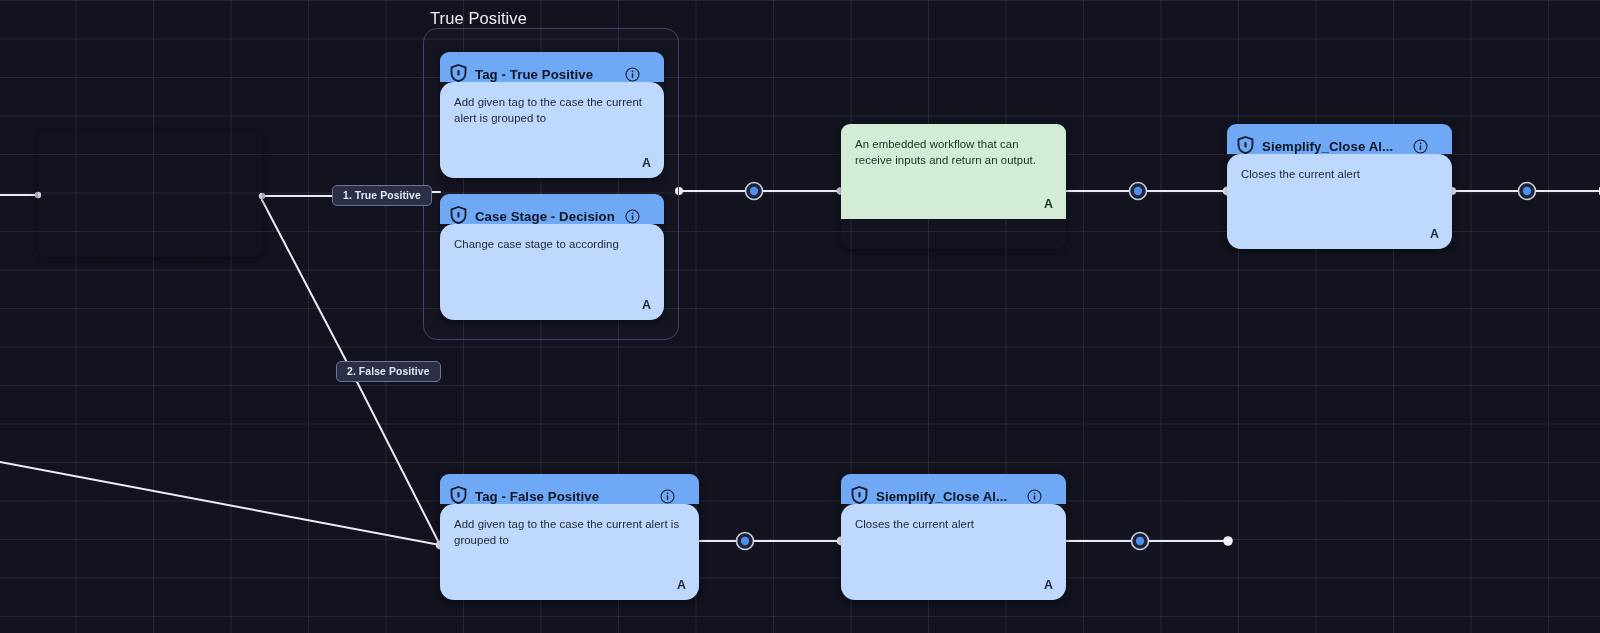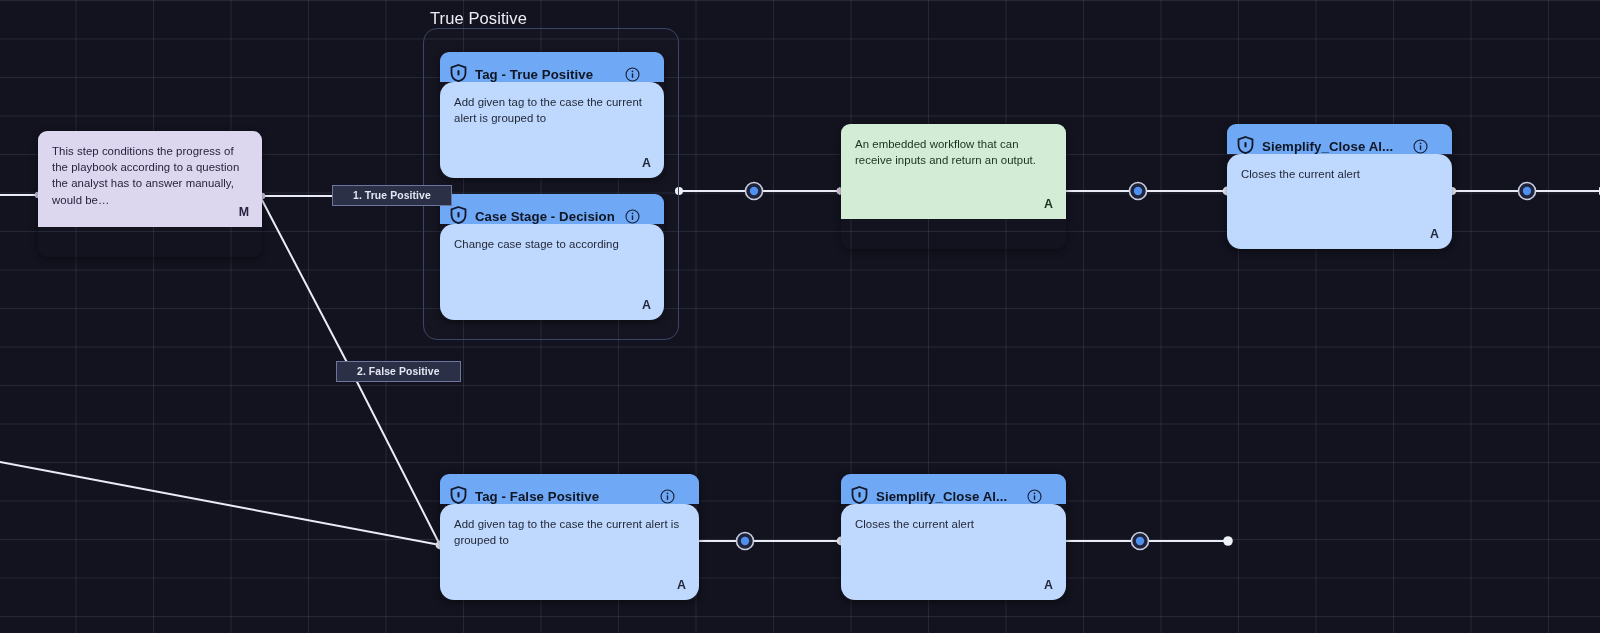--- a/index.html
+++ b/index.html
@@ -111,25 +111,25 @@
     font-size: 13.2px;
     font-weight: bold;
     letter-spacing: .1px;
   }
 
   
   .edge-pill {
     position: absolute;
     background: #2b3047;
     border: 1.4px solid #6d74a0;
-    border-radius: 0;
+    border-radius: 5px;
     height: 21px;
     display: flex;
     align-items: center;
-    padding: 0 20px;
+    padding: 0 10px;
     color: #e4e7f3;
     font-size: 10.4px;
     font-weight: bold;
     white-space: nowrap;
     letter-spacing: .1px;
     text-align: center;
   }
 </style>
 </head>
 <body>
@@ -192,24 +192,20 @@
       <circle cx="1228" cy="541" r="4.8"></circle>
       <circle cx="262" cy="196" r="3.2" fill="#cdc6e2"></circle>
       <circle cx="38" cy="195" r="3.2" fill="#cdc6e2"></circle>
     </g>
   </svg>
 
   <div class="group-title" style="left:430px; top:9px;">True Positive</div>
   <div class="group-box" style="left:423px; top:28px; width:256px; height:312px;"></div>
 
   <div class="node n-purple" style="left:38px; top:131px; width:224px; height:126px;">
-    <div class="node-body">
-      <div class="node-desc">This step conditions the progress of the playbook according to a question the analyst has to answer manually, would be…</div>
-      <div class="node-badge">M</div>
-    </div>
   </div>
 
   <div class="node n-blue" style="left:440px; top:52px; width:224px; height:126px;">
     <div class="node-head">
       <span class="ico">
         <svg width="17" height="18" viewBox="0 0 18 19">
           <path d="M9,1 L16.4,3.6 L16.4,9.4 C16.4,13.8 13.1,16.9 9,18 C4.9,16.9 1.6,13.8 1.6,9.4 L1.6,3.6 Z" fill="none" stroke="#13192a" stroke-width="1.9"></path>
           <rect x="7.9" y="6.2" width="2.2" height="6" rx="1.1" fill="#13192a"></rect>
         </svg>
       </span>

